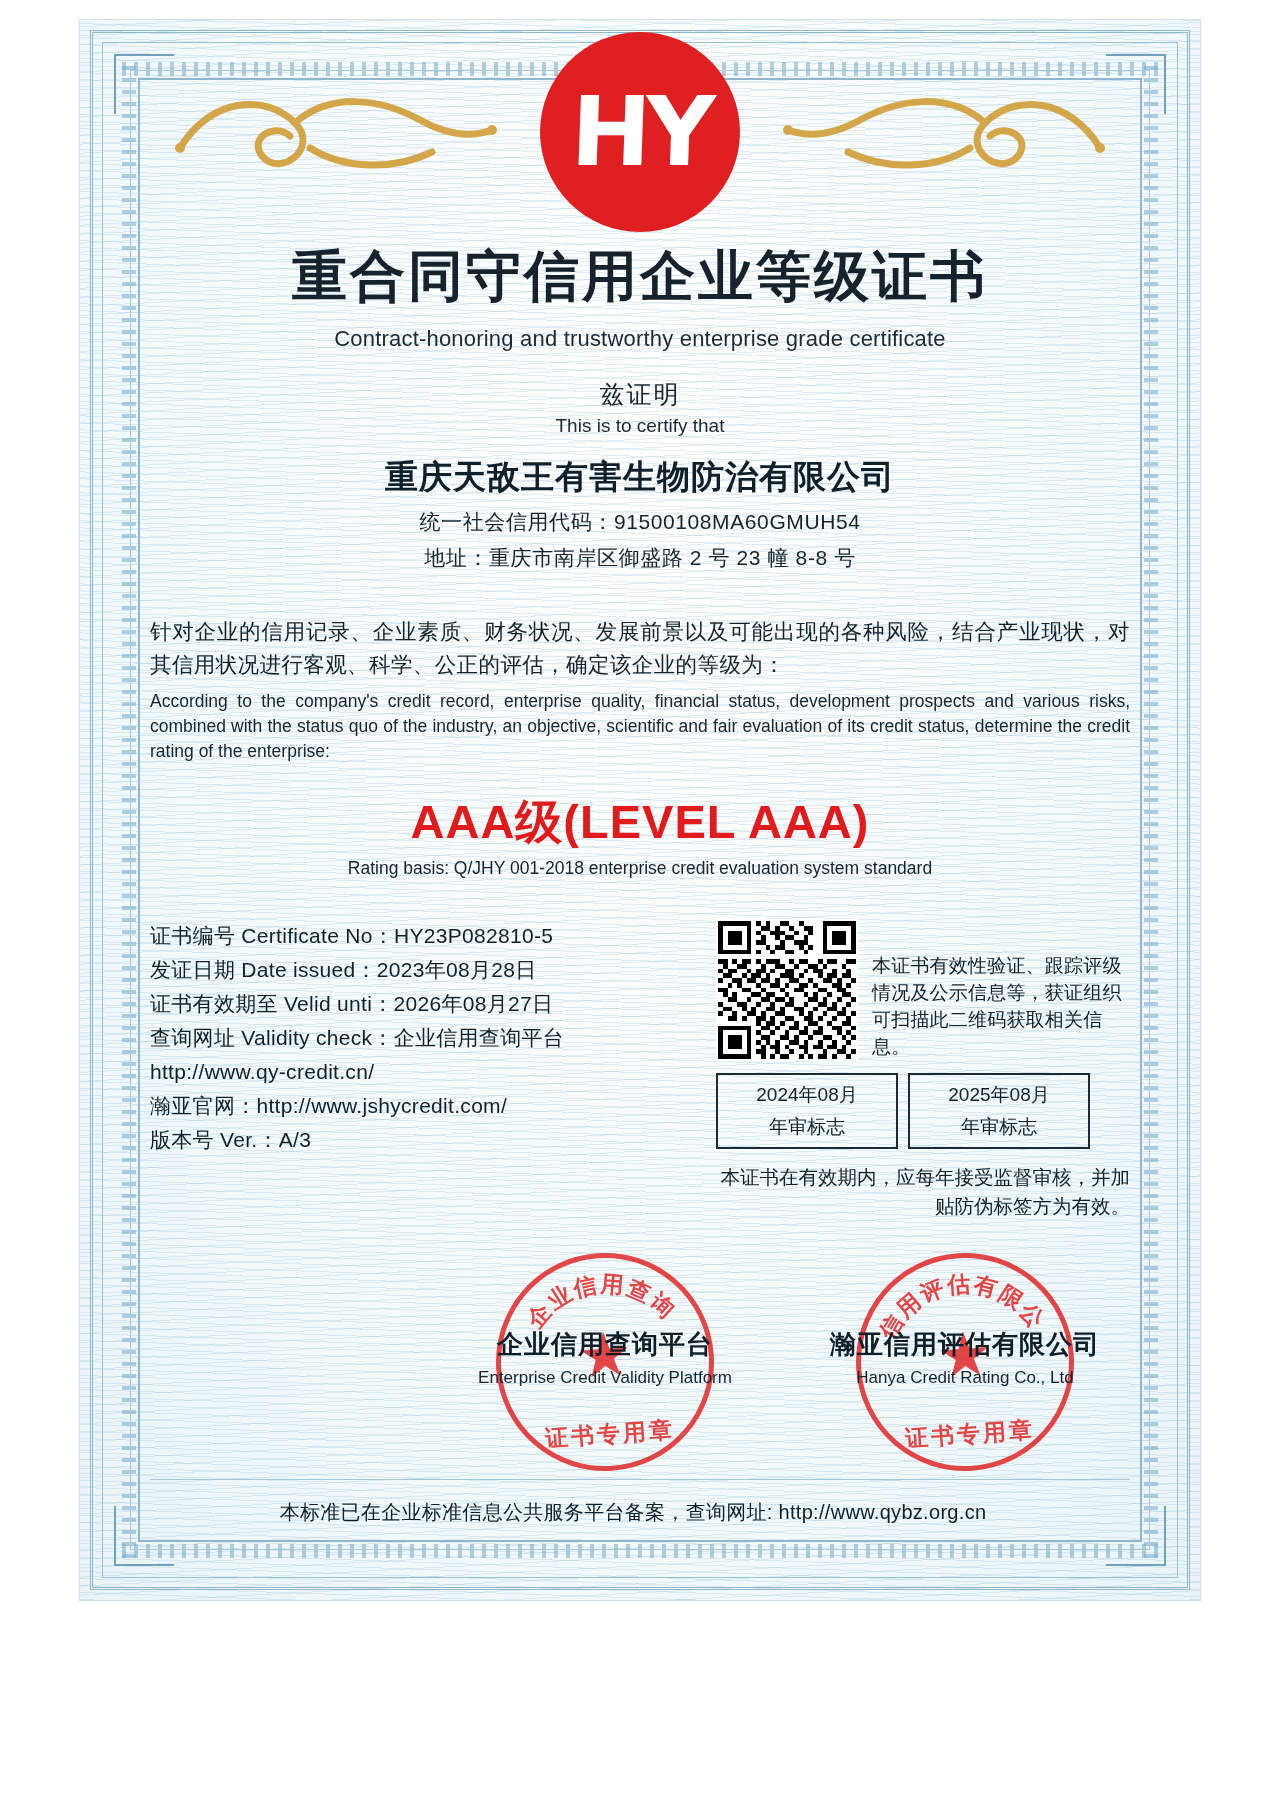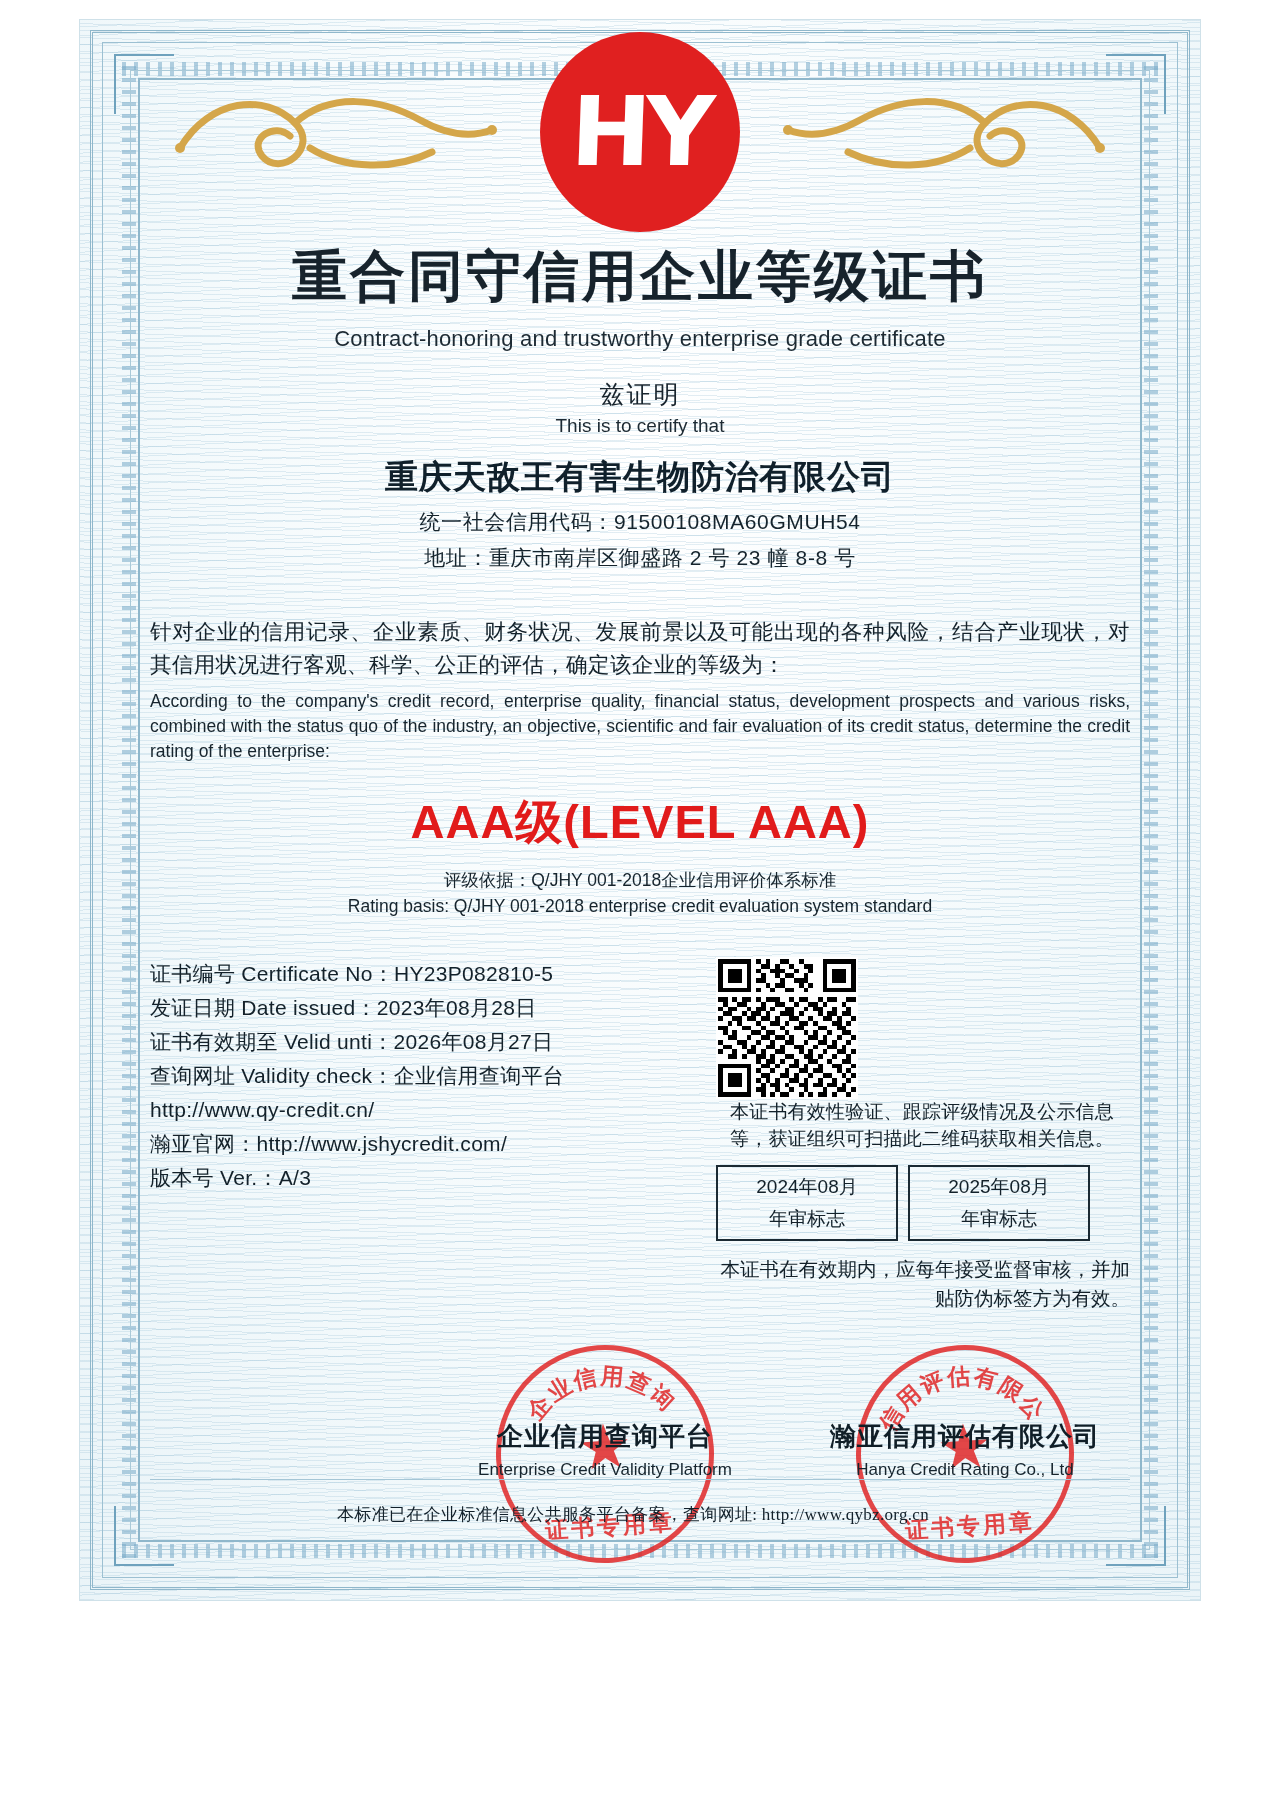--- a/index.html
+++ b/index.html
@@ -261,22 +261,21 @@
     white-space: nowrap;
   }
 
   .qr-area {
     flex: 1;
     display: block;
     padding-left: 6px;
   }
   .qr-top {
     display: flex;
-    align-items: flex-start;
-    flex-direction: column;
+    align-items: flex-end;
   }
   .qr-code {
     width: 138px;
     height: 138px;
     flex: none;
     background: #fff;
     padding: 2px;
   }
   .qr-note {
     font-size: 19px;
@@ -388,24 +387,23 @@
   }
 
   
   .footer {
     position: absolute;
     left: 0;
     right: 14px;
     bottom: 74px;
     z-index: 5;
     text-align: center;
-    font-size: 17px;
+    font-size: 20px;
     color: #12202a;
     letter-spacing: 0.3px;
-    font-family: Liberation Serif, serif;
   }
   .footer-rule {
     position: absolute;
     left: 70px;
     right: 70px;
     bottom: 120px;
     border-top: 1px solid #a5c6d6;
     z-index: 5;
   }
 </style>
@@ -464,21 +462,20 @@
     <div class="company">重庆天敌王有害生物防治有限公司</div>
     <div class="credit-code">统一社会信用代码：91500108MA60GMUH54</div>
     <div class="address">地址：重庆市南岸区御盛路 2 号 23 幢 8-8 号</div>
 
     <div class="body-block">
       <div class="para-cn">针对企业的信用记录、企业素质、财务状况、发展前景以及可能出现的各种风险，结合产业现状，对其信用状况进行客观、科学、公正的评估，确定该企业的等级为：</div>
       <div class="para-en">According to the company's credit record, enterprise quality, financial status, development prospects and various risks, combined with the status quo of the industry, an objective, scientific and fair evaluation of its credit status, determine the credit rating of the enterprise:</div>
     </div>
 
     <div class="level">AAA级(LEVEL AAA)</div>
-    <div class="basis-cn">评级依据：Q/JHY 001-2018企业信用评价体系标准</div>
     <div class="basis-en">Rating basis: Q/JHY 001-2018 enterprise credit evaluation system standard</div>
 
     <div class="lower">
       <div class="details">
         <div class="detail-line">证书编号 Certificate No：HY23P082810-5</div>
         <div class="detail-line">发证日期 Date issued：2023年08月28日</div>
         <div class="detail-line">证书有效期至 Velid unti：2026年08月27日</div>
         <div class="detail-line">查询网址 Validity check：企业信用查询平台</div>
         <div class="detail-line">http://www.qy-credit.cn/</div>
         <div class="detail-line">瀚亚官网：http://www.jshycredit.com/</div>

